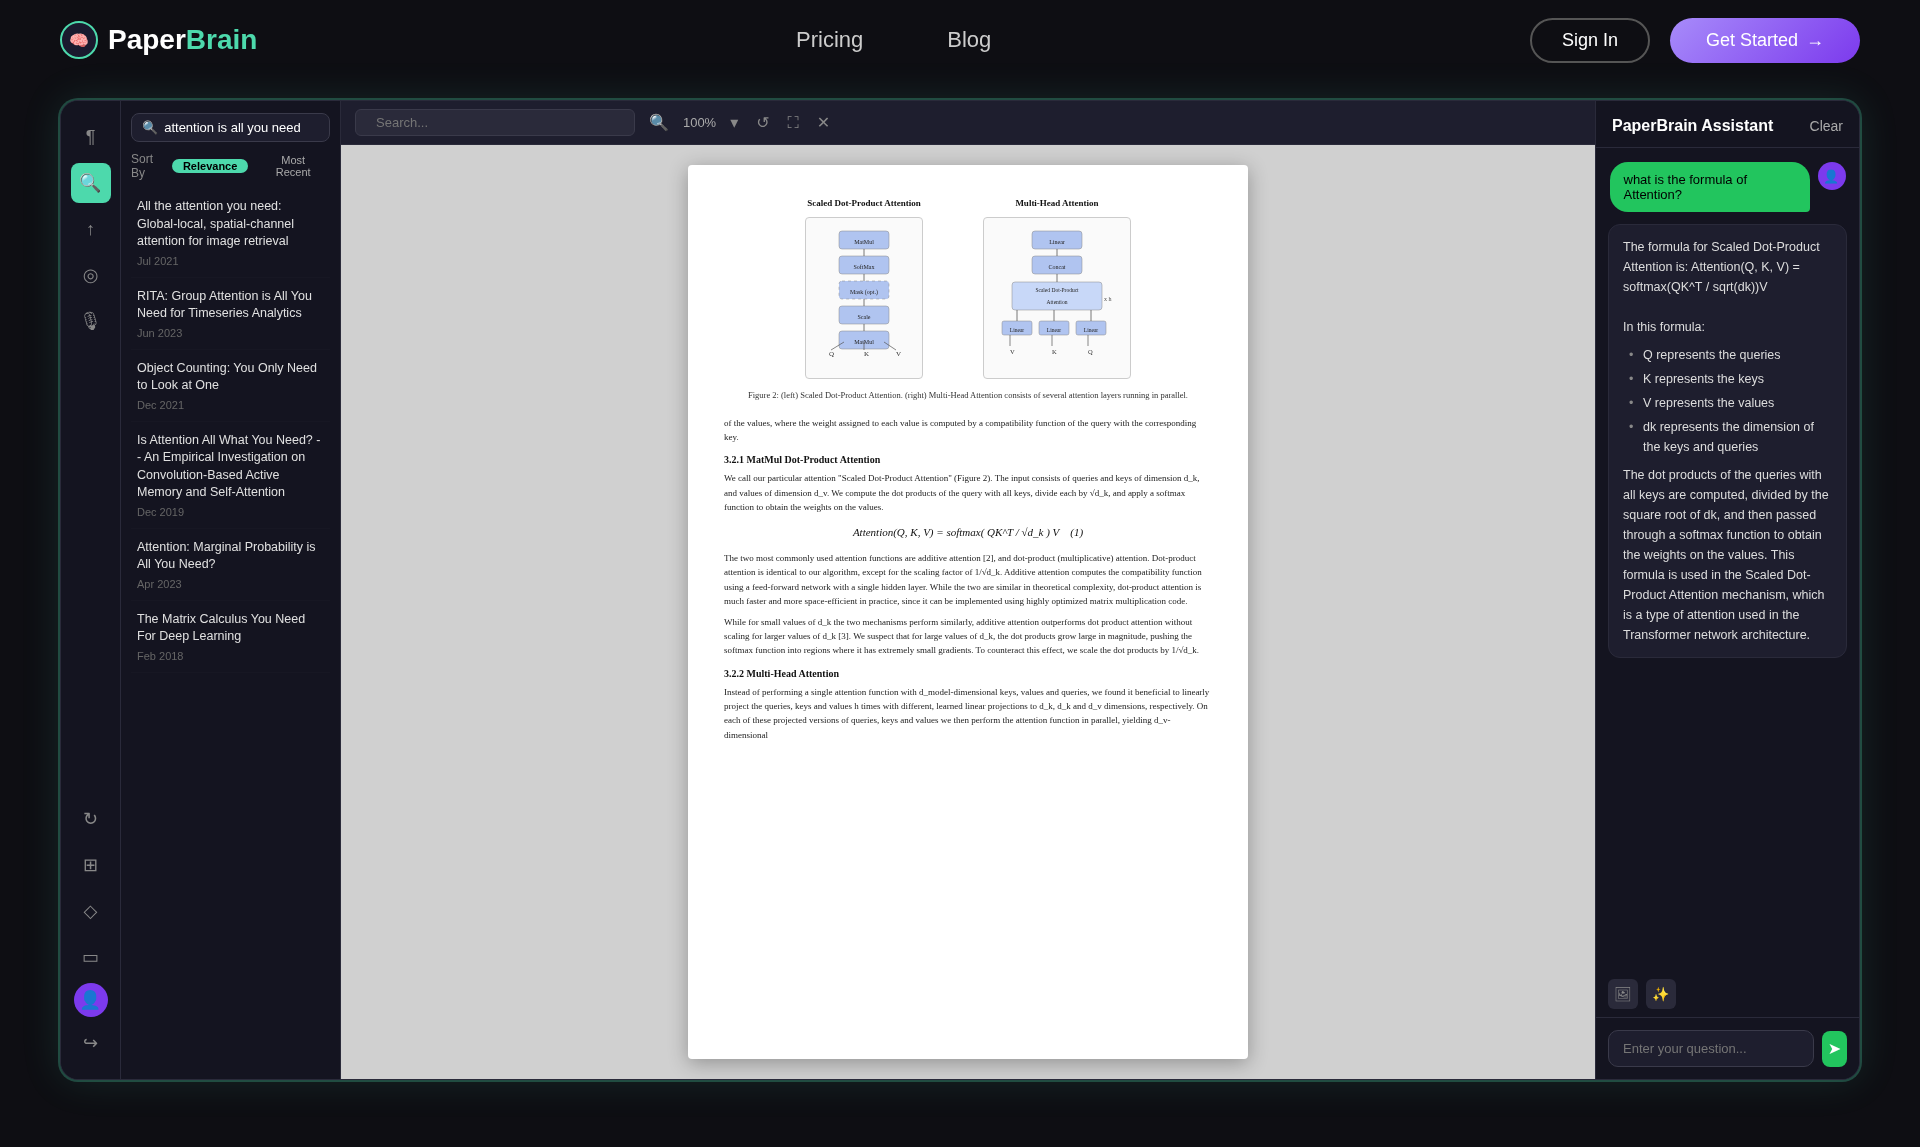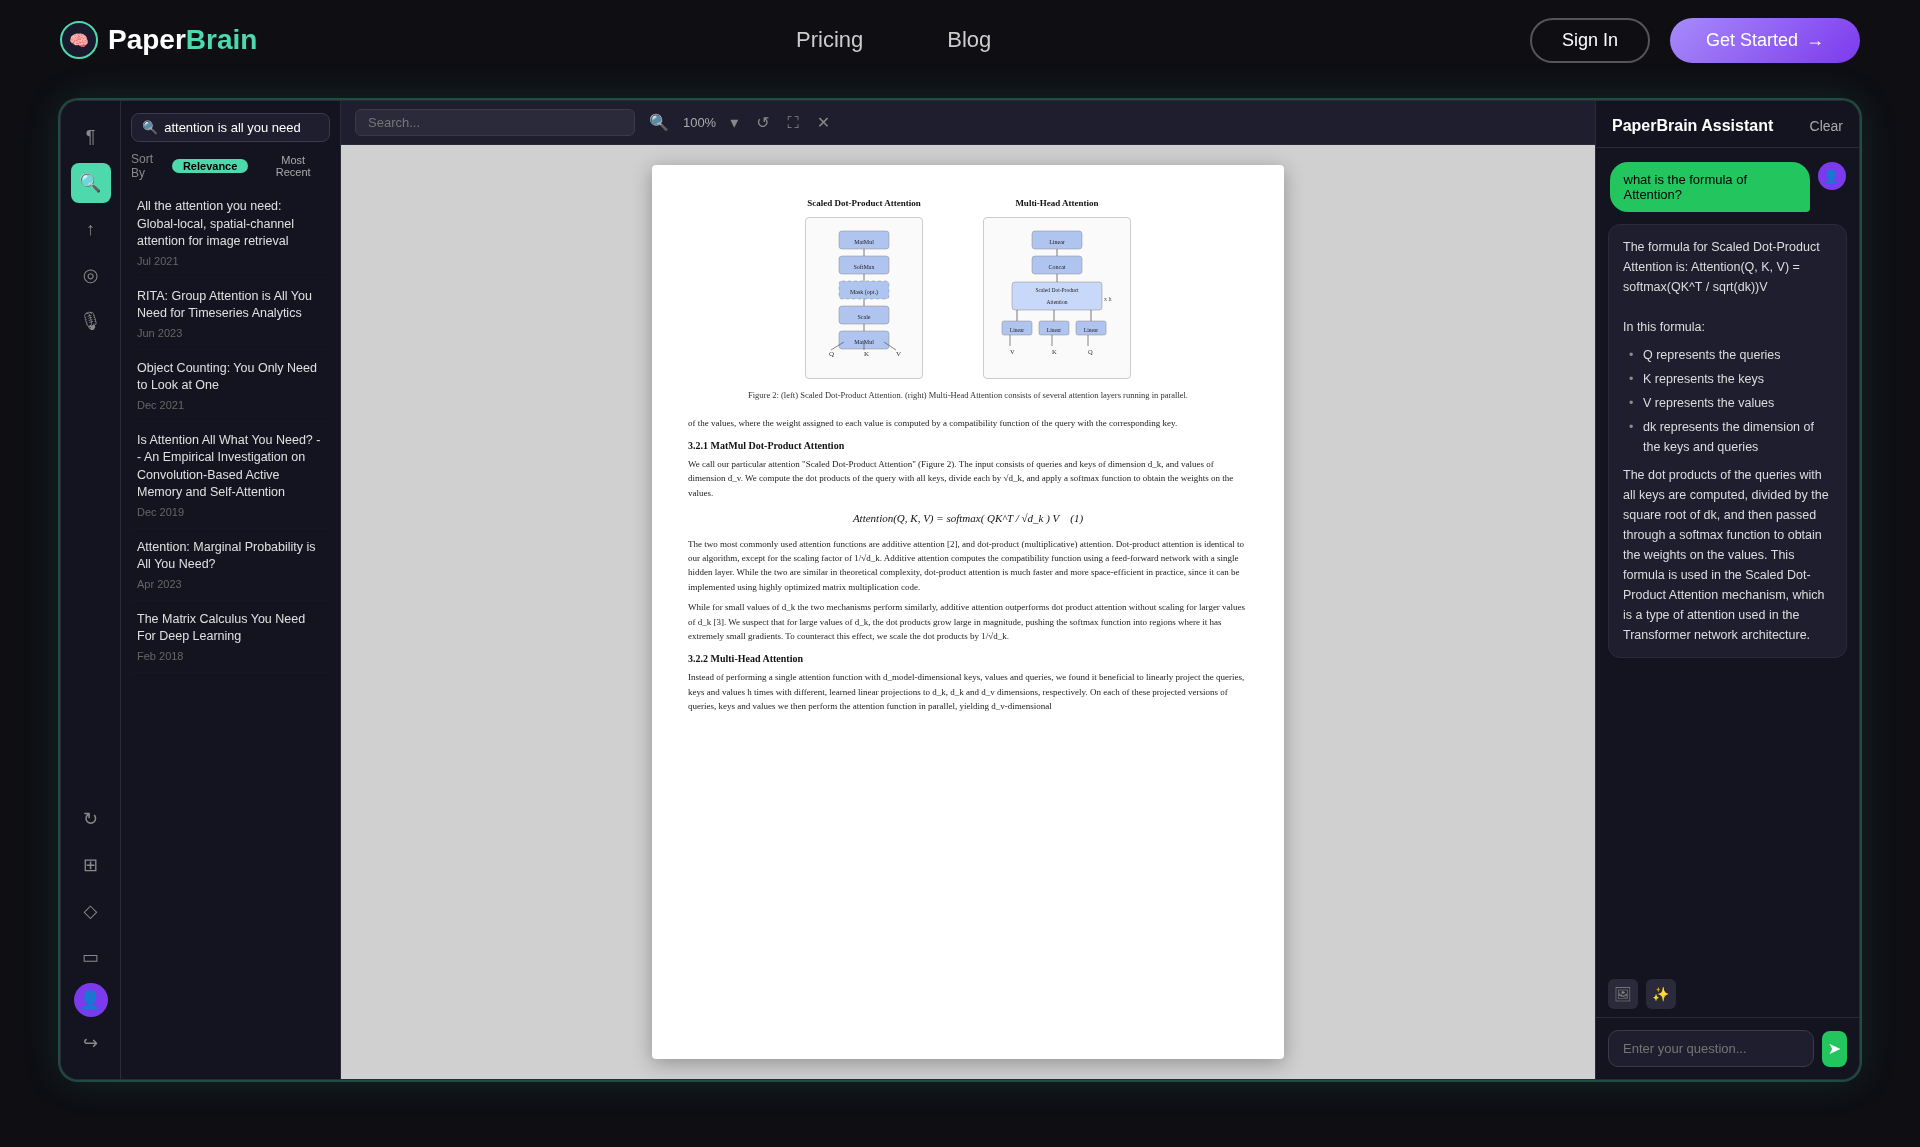--- a/index.html
+++ b/index.html
@@ -207,21 +207,21 @@
       display: flex;
       align-items: center;
       padding: 8px 14px;
       gap: 10px;
       border-bottom: 1px solid #2a2a3a;
     }
     .pdf-search-box {
       background: #2a2a3a;
       border: 1px solid #3a3a4a;
       border-radius: 6px;
-      padding: 5px 12px;
+      padding: 5px 20px;
       color: #888;
       font-size: 13px;
       flex: 1;
       max-width: 280px;
     }
     .pdf-toolbar-icon {
       color: #888;
       font-size: 16px;
       cursor: pointer;
       padding: 4px;
@@ -237,21 +237,21 @@
     .pdf-content {
       flex: 1;
       overflow-y: auto;
       background: #d0d0d0;
       display: flex;
       justify-content: center;
       padding: 20px;
     }
     .pdf-page {
       background: #fff;
-      width: 632px;
+      width: 560px;
       min-height: 800px;
       border-radius: 4px;
       box-shadow: 0 4px 20px rgba(0,0,0,0.3);
       padding: 32px 36px;
       font-family: 'Times New Roman', serif;
       font-size: 9.5px;
       color: #111;
       line-height: 1.5;
     }
 

